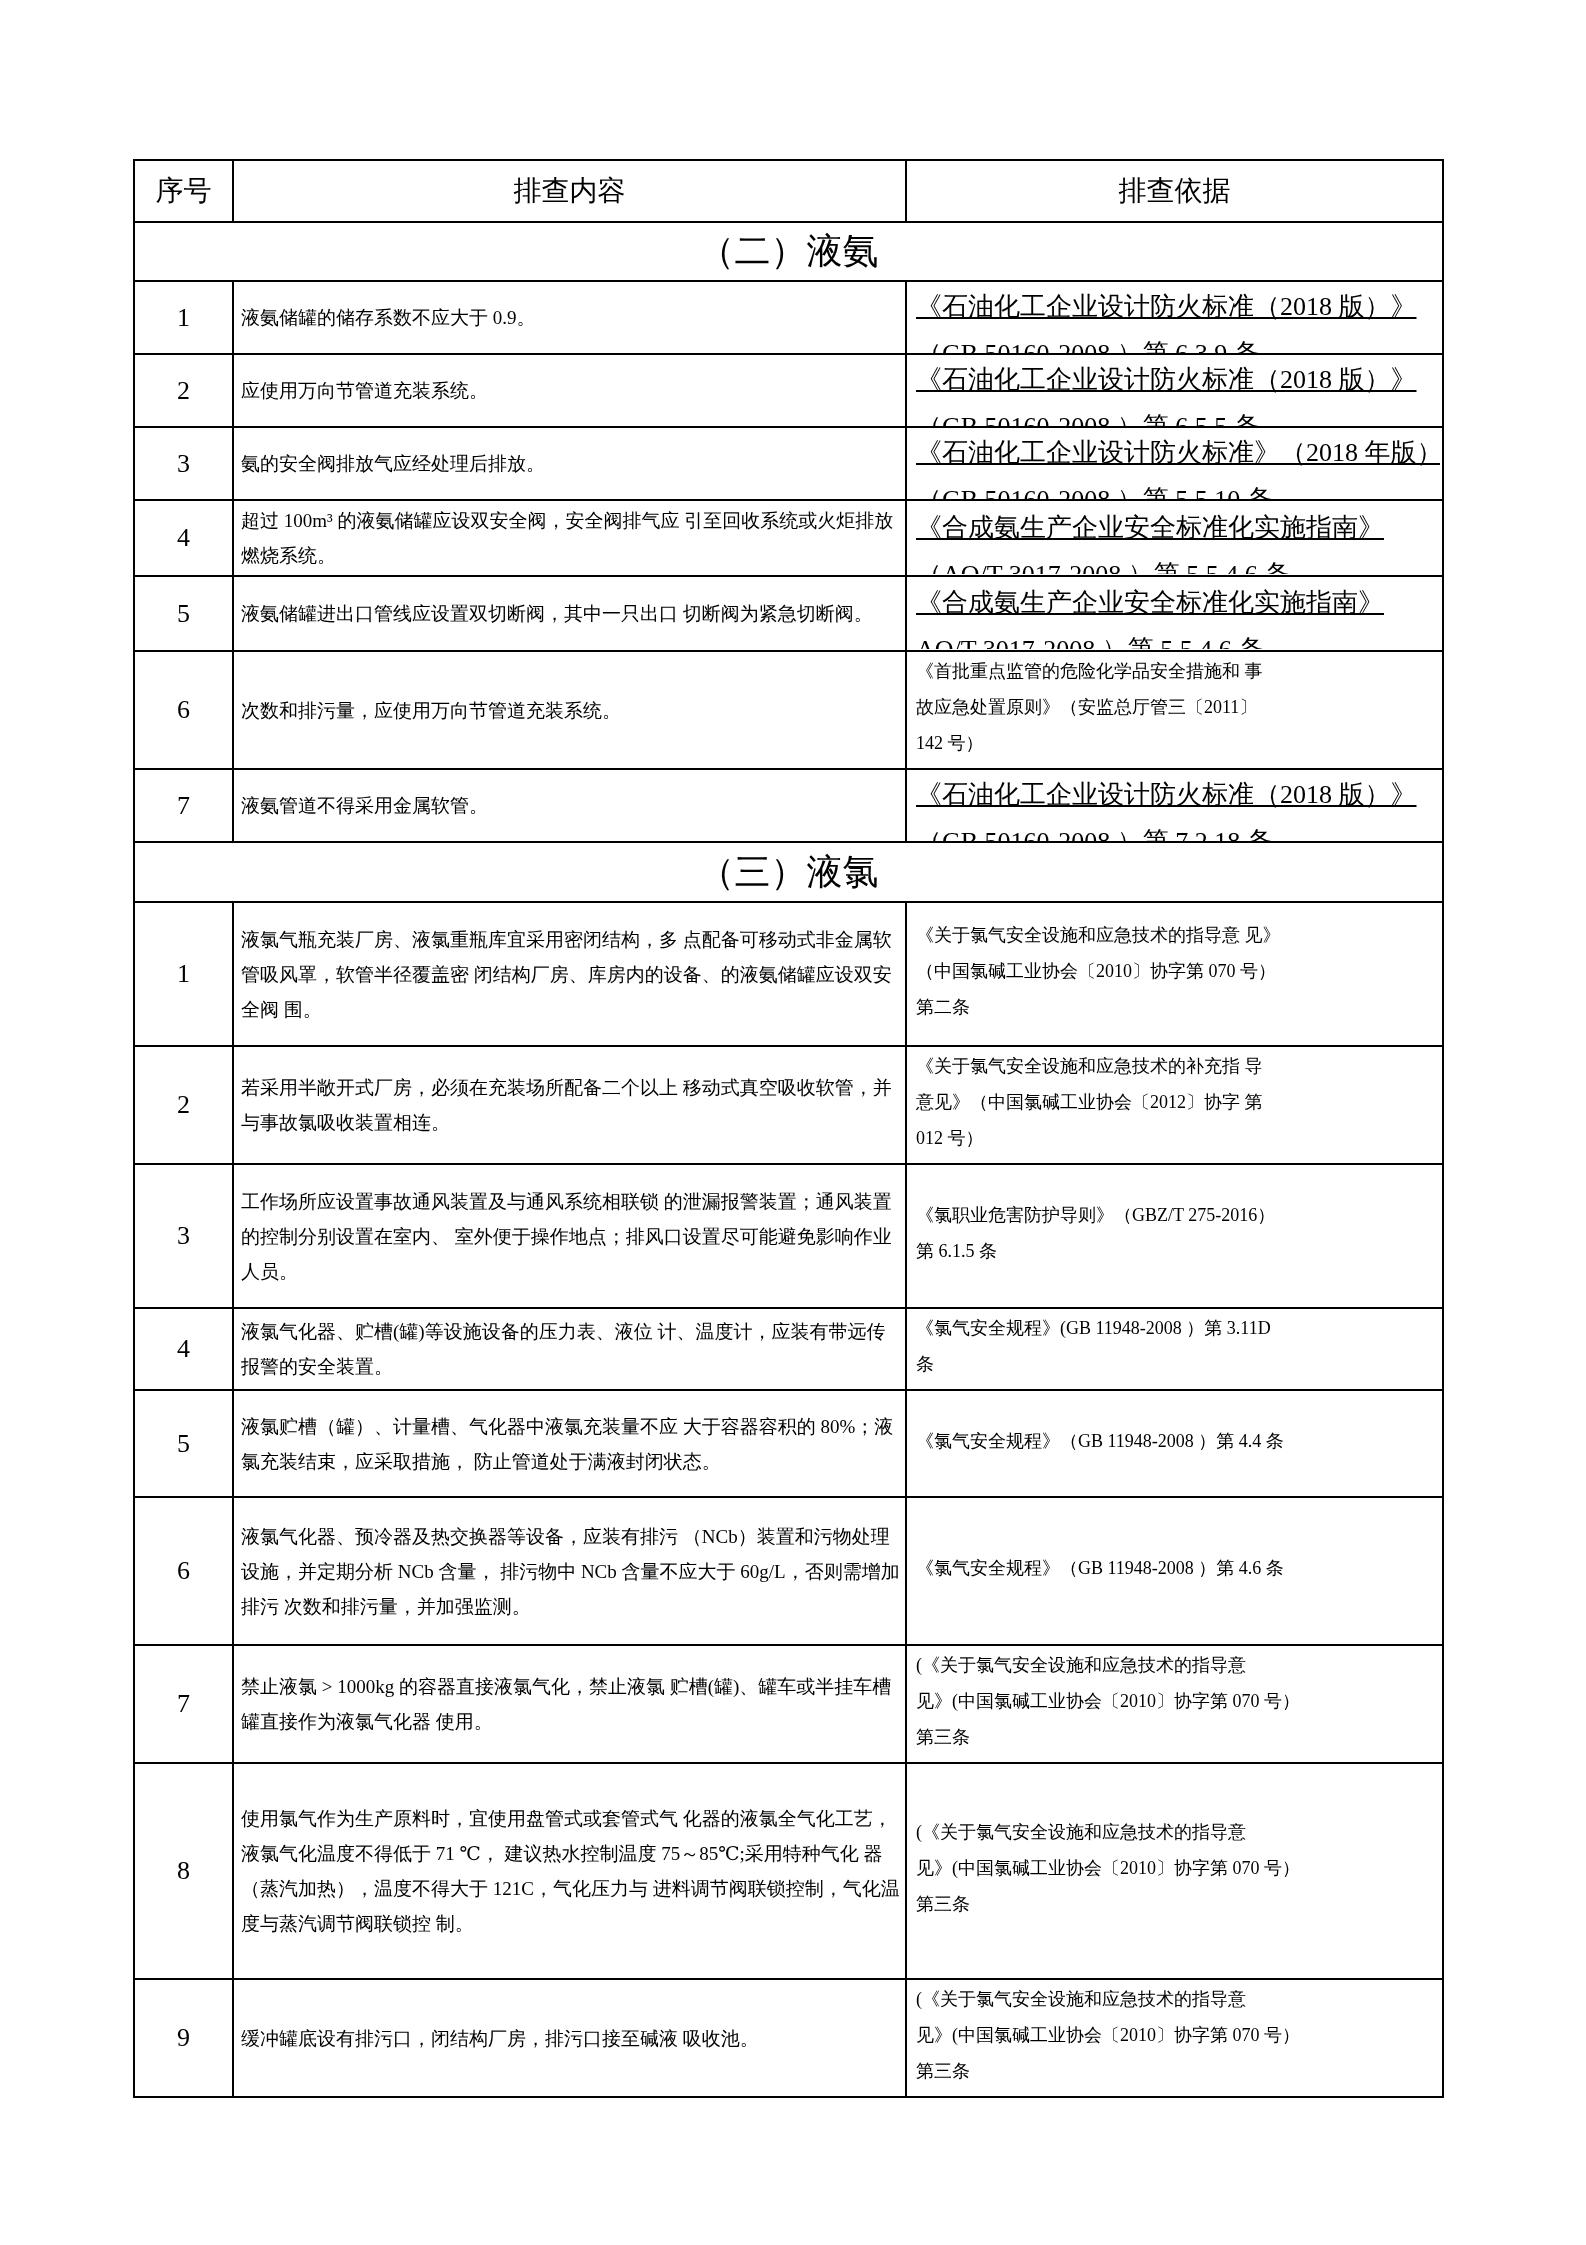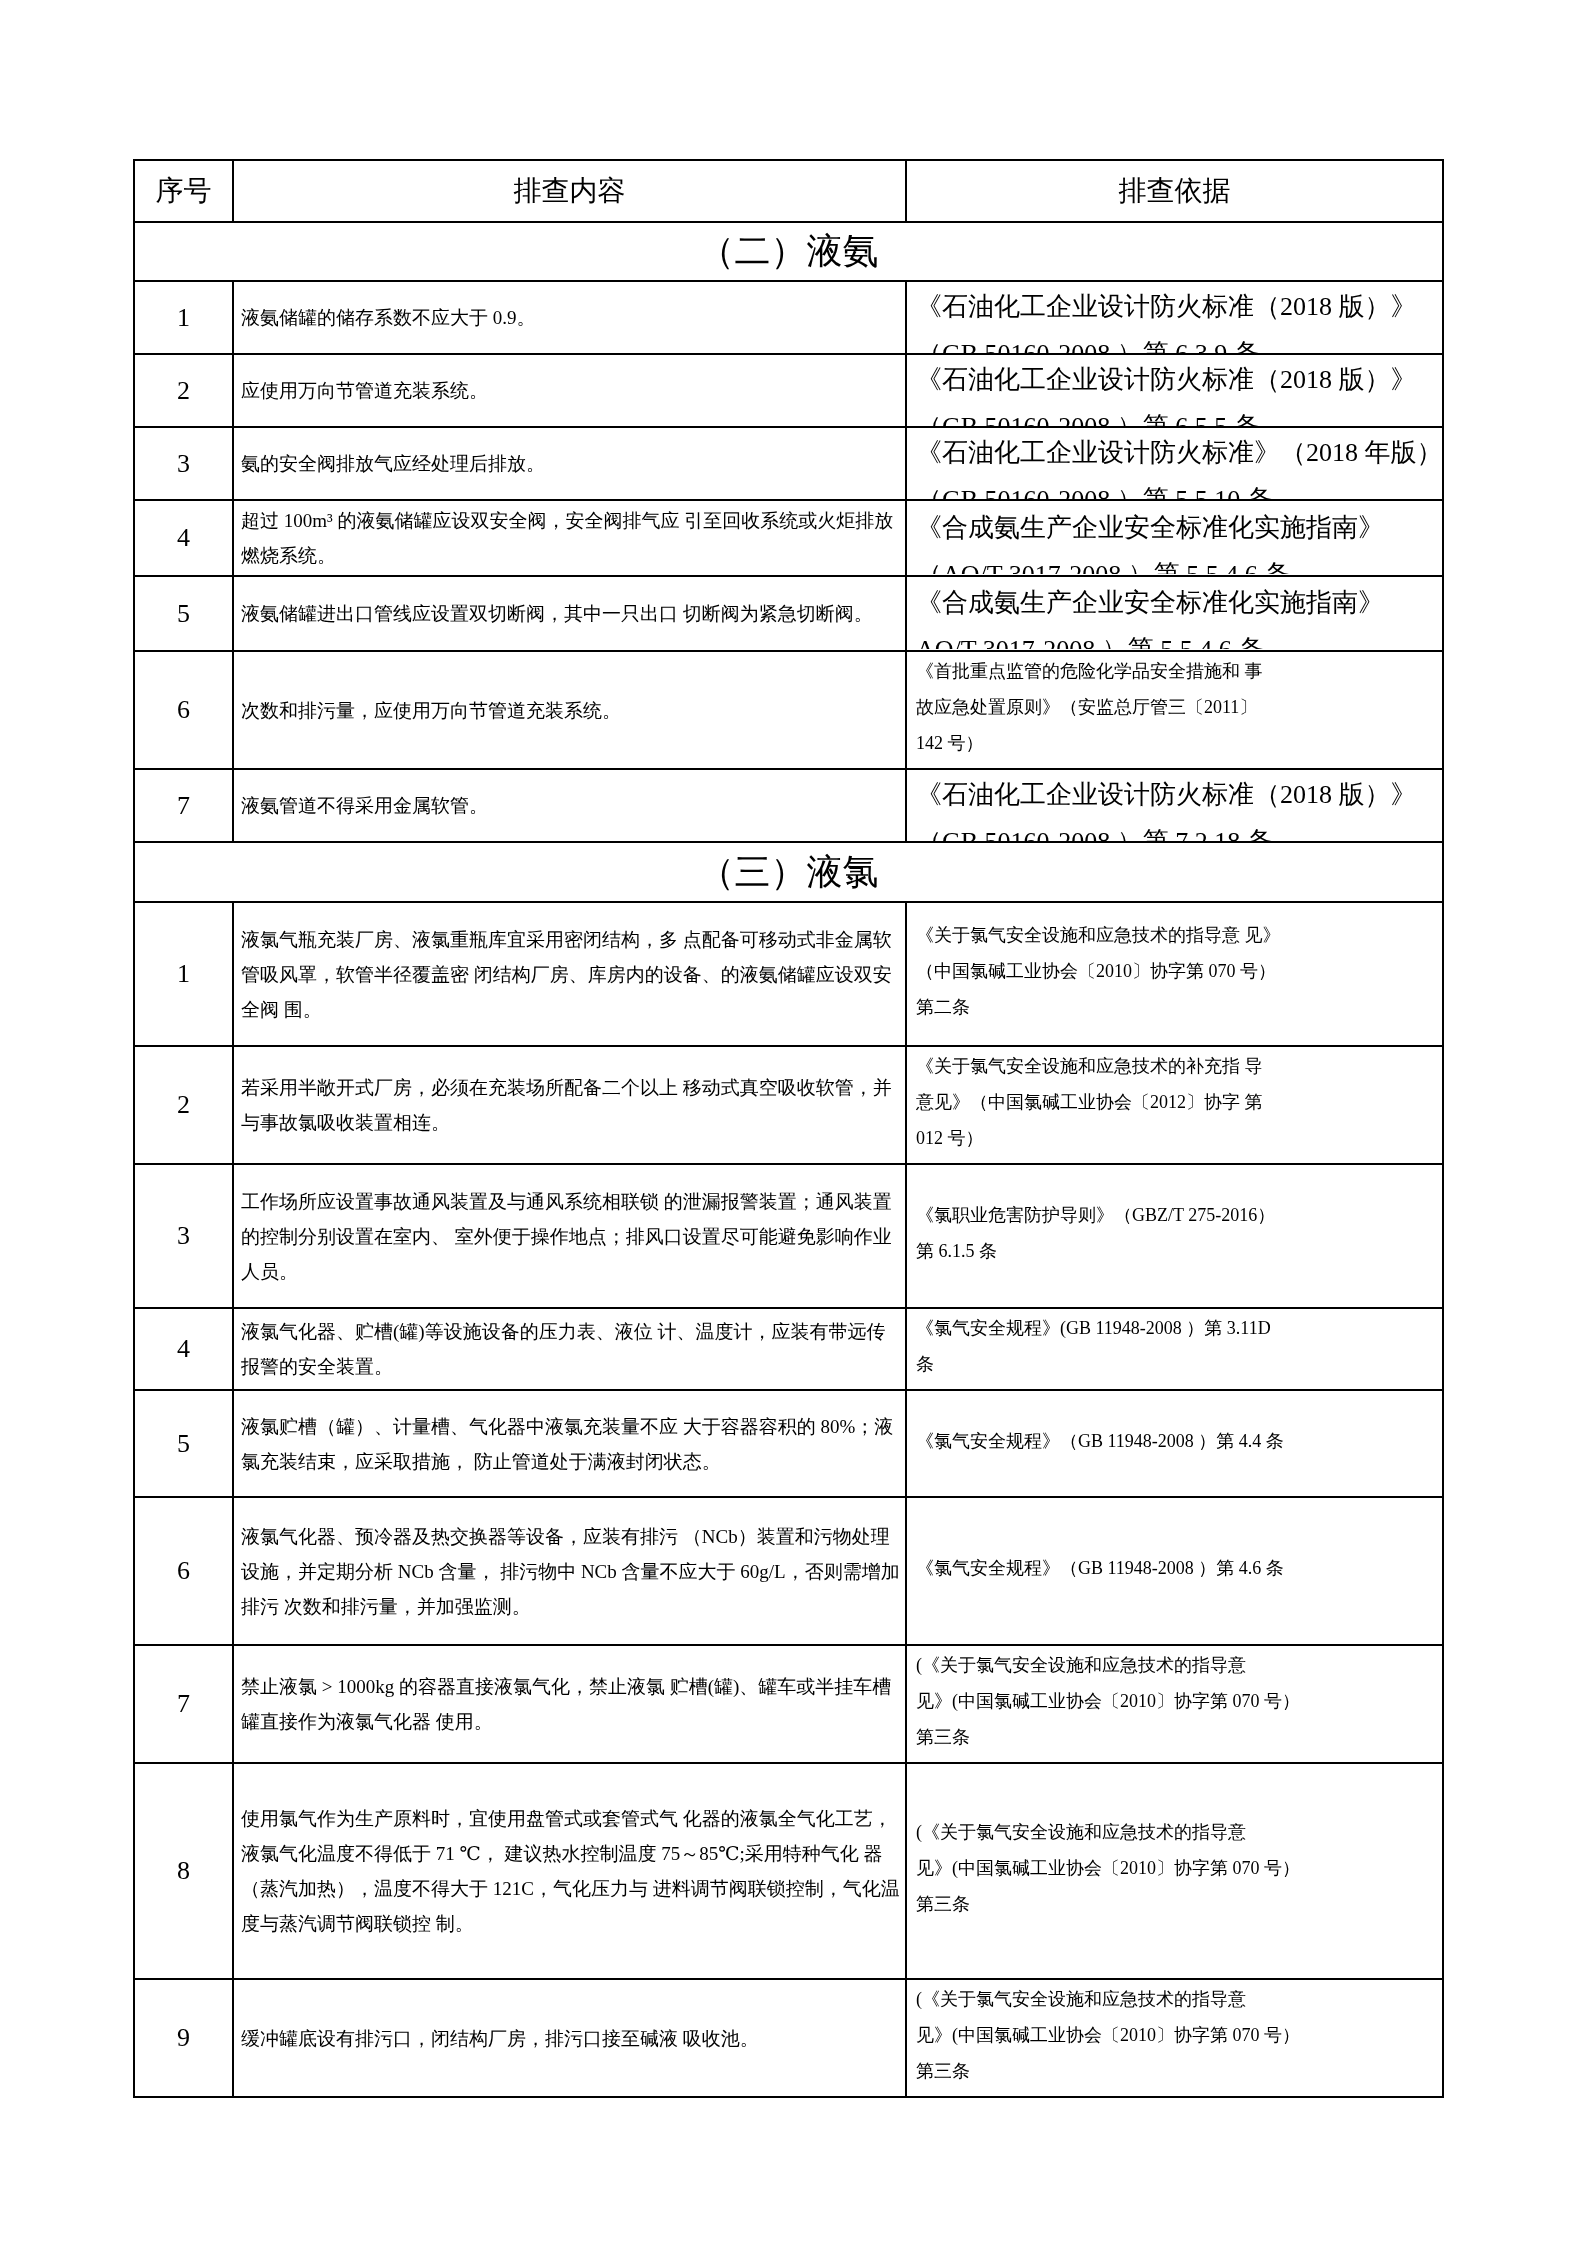--- a/index.html
+++ b/index.html
@@ -43,21 +43,21 @@
     text-align:left;
   }
 
   
   td.vtop { vertical-align:top; }
   .basis-clip {
     height:70px; overflow:hidden;
     font-size:26px; line-height:47px;
     padding:1px 2px 0 9px;
   }
-  .basis-clip .bl { white-space:nowrap; overflow:hidden; }
+  .basis-clip .bl { white-space:nowrap; overflow:hidden;text-decoration:underline; }
 
   
   .basis-lines {
     font-size:18px; line-height:36px;
     padding:1px 2px 7px 9px;
   }
   .basis-lines .bl { white-space:nowrap; overflow:hidden; }
 </style>
 </head>
 <body>

